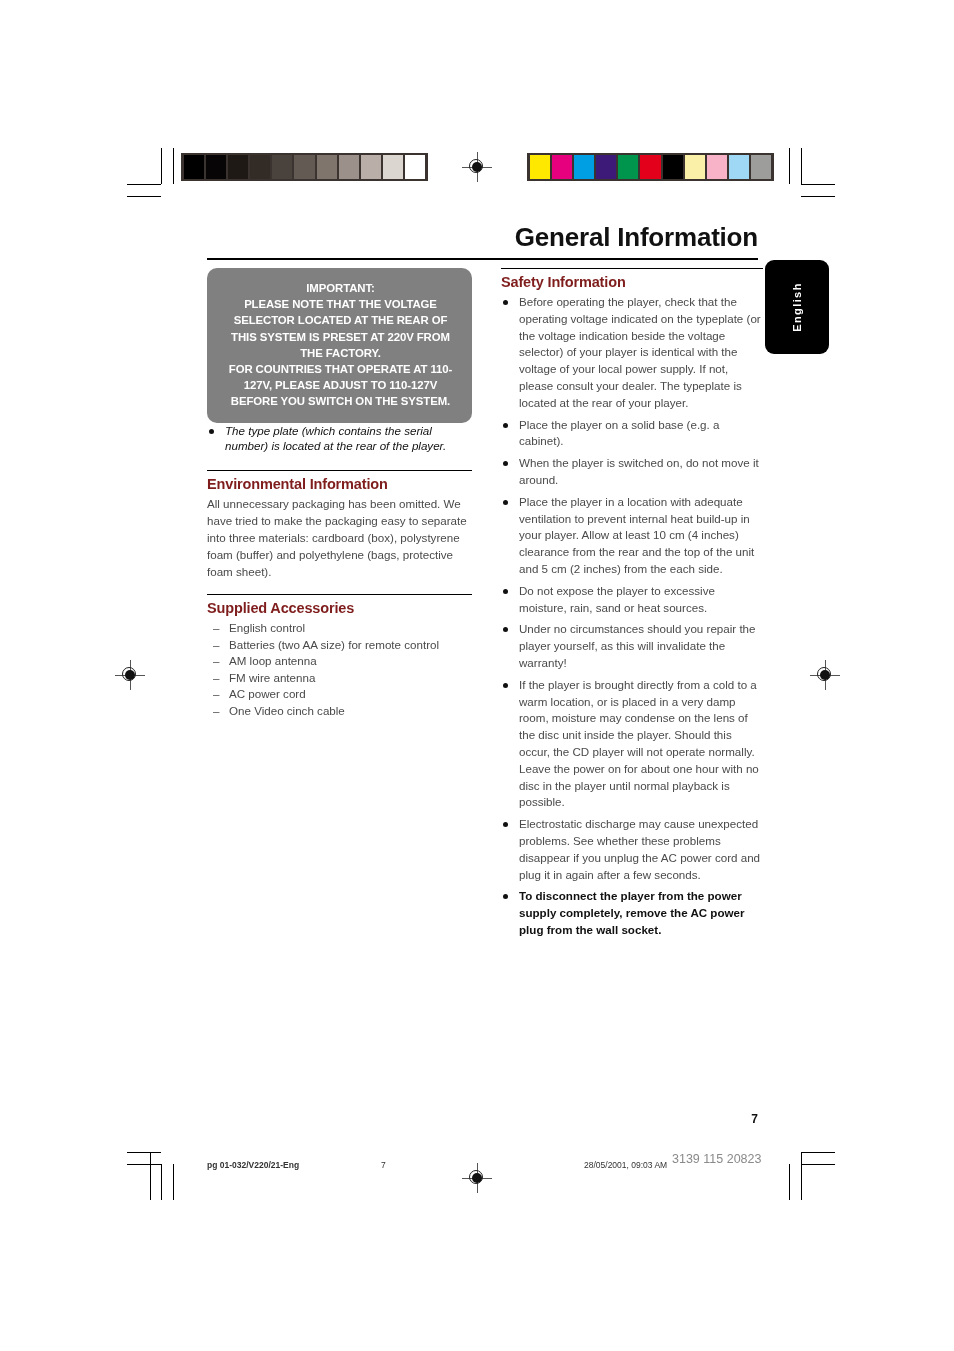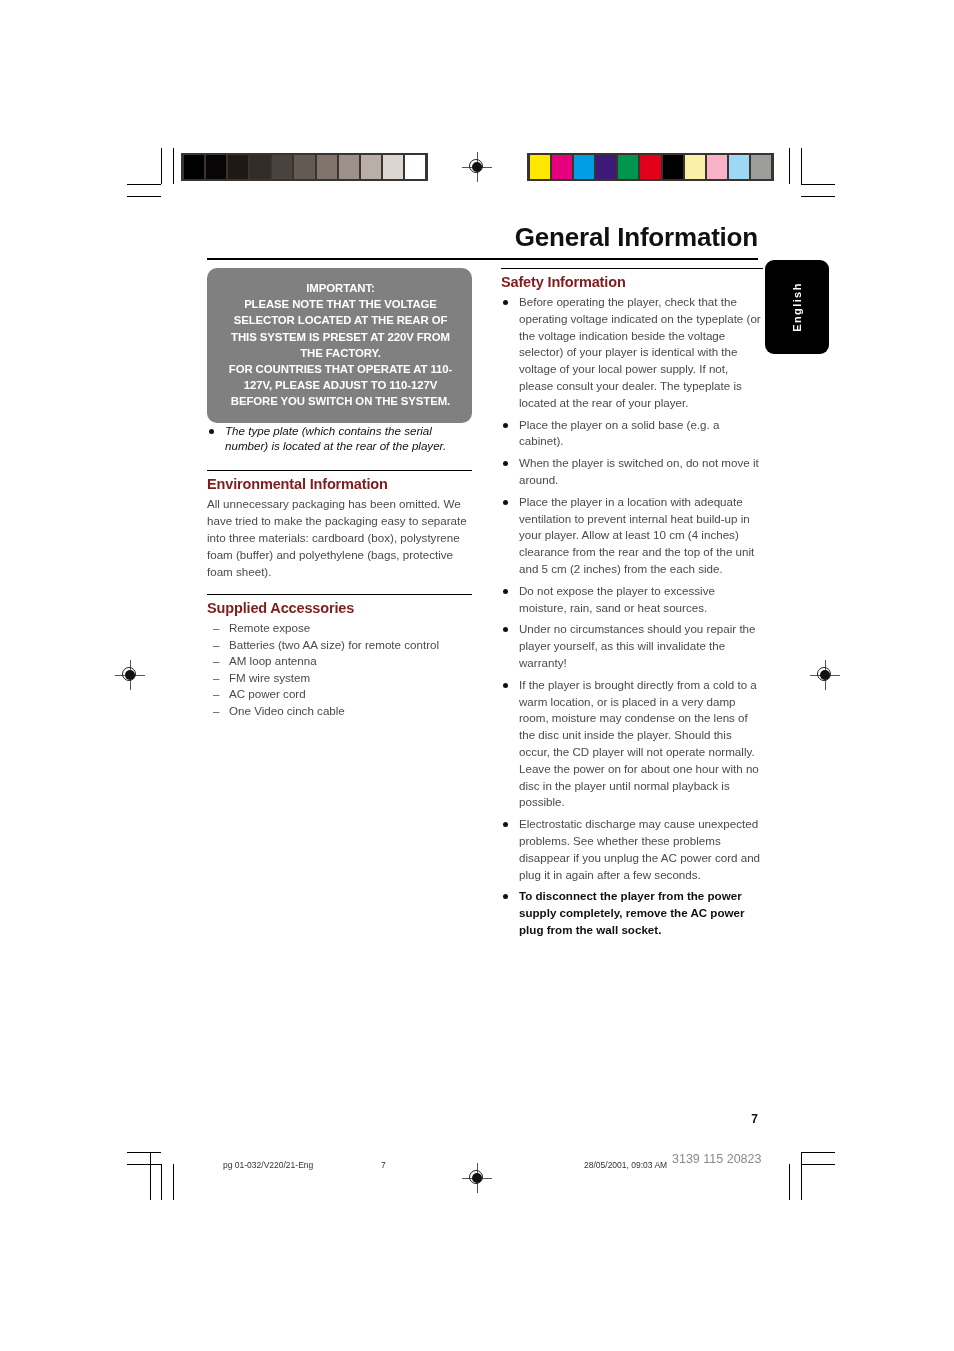--- a/index.html
+++ b/index.html
@@ -235,21 +235,21 @@
     font-weight: bold;
     color: #111;
   }
   .footer-line {
     position: absolute;
     top: 1160px;
     font-size: 8.5px;
     color: #333;
     white-space: nowrap;
   }
-  .footer-file  { left: 207px; font-weight: normal; margin-left: 16px; }
+  .footer-file  { left: 207px; font-weight: bold; }
   .footer-pgnum { left: 381px; }
   .footer-date  { left: 584px; }
   .footer-partno {
     position: absolute;
     left: 672px;
     top: 1152px;
     font-size: 12.5px;
     color: #8a8a8a;
     white-space: nowrap;
   }
@@ -366,24 +366,24 @@
     <div class="section">
       <div class="section-rule"></div>
       <h2 class="section-title">Environmental Information</h2>
       <p class="body-text">All unnecessary packaging has been omitted. We have tried to make the packaging easy to separate into three materials: cardboard (box), polystyrene foam (buffer) and polyethylene (bags, protective foam sheet).</p>
     </div>
 
     <div class="section" style="margin-top:14px;">
       <div class="section-rule"></div>
       <h2 class="section-title">Supplied Accessories</h2>
       <ul class="dlist">
-        <li>Remote expose</li>
+        <li>English control</li>
         <li>Batteries (two AA size) for remote control</li>
         <li>AM loop antenna</li>
-        <li>FM wire system</li>
+        <li>FM wire antenna</li>
         <li>AC power cord</li>
         <li>One Video cinch cable</li>
       </ul>
     </div>
   </div>
 
   <div class="col col-right">
     <div class="section" style="margin-top:0;">
       <div class="section-rule"></div>
       <h2 class="section-title">Safety Information</h2>

